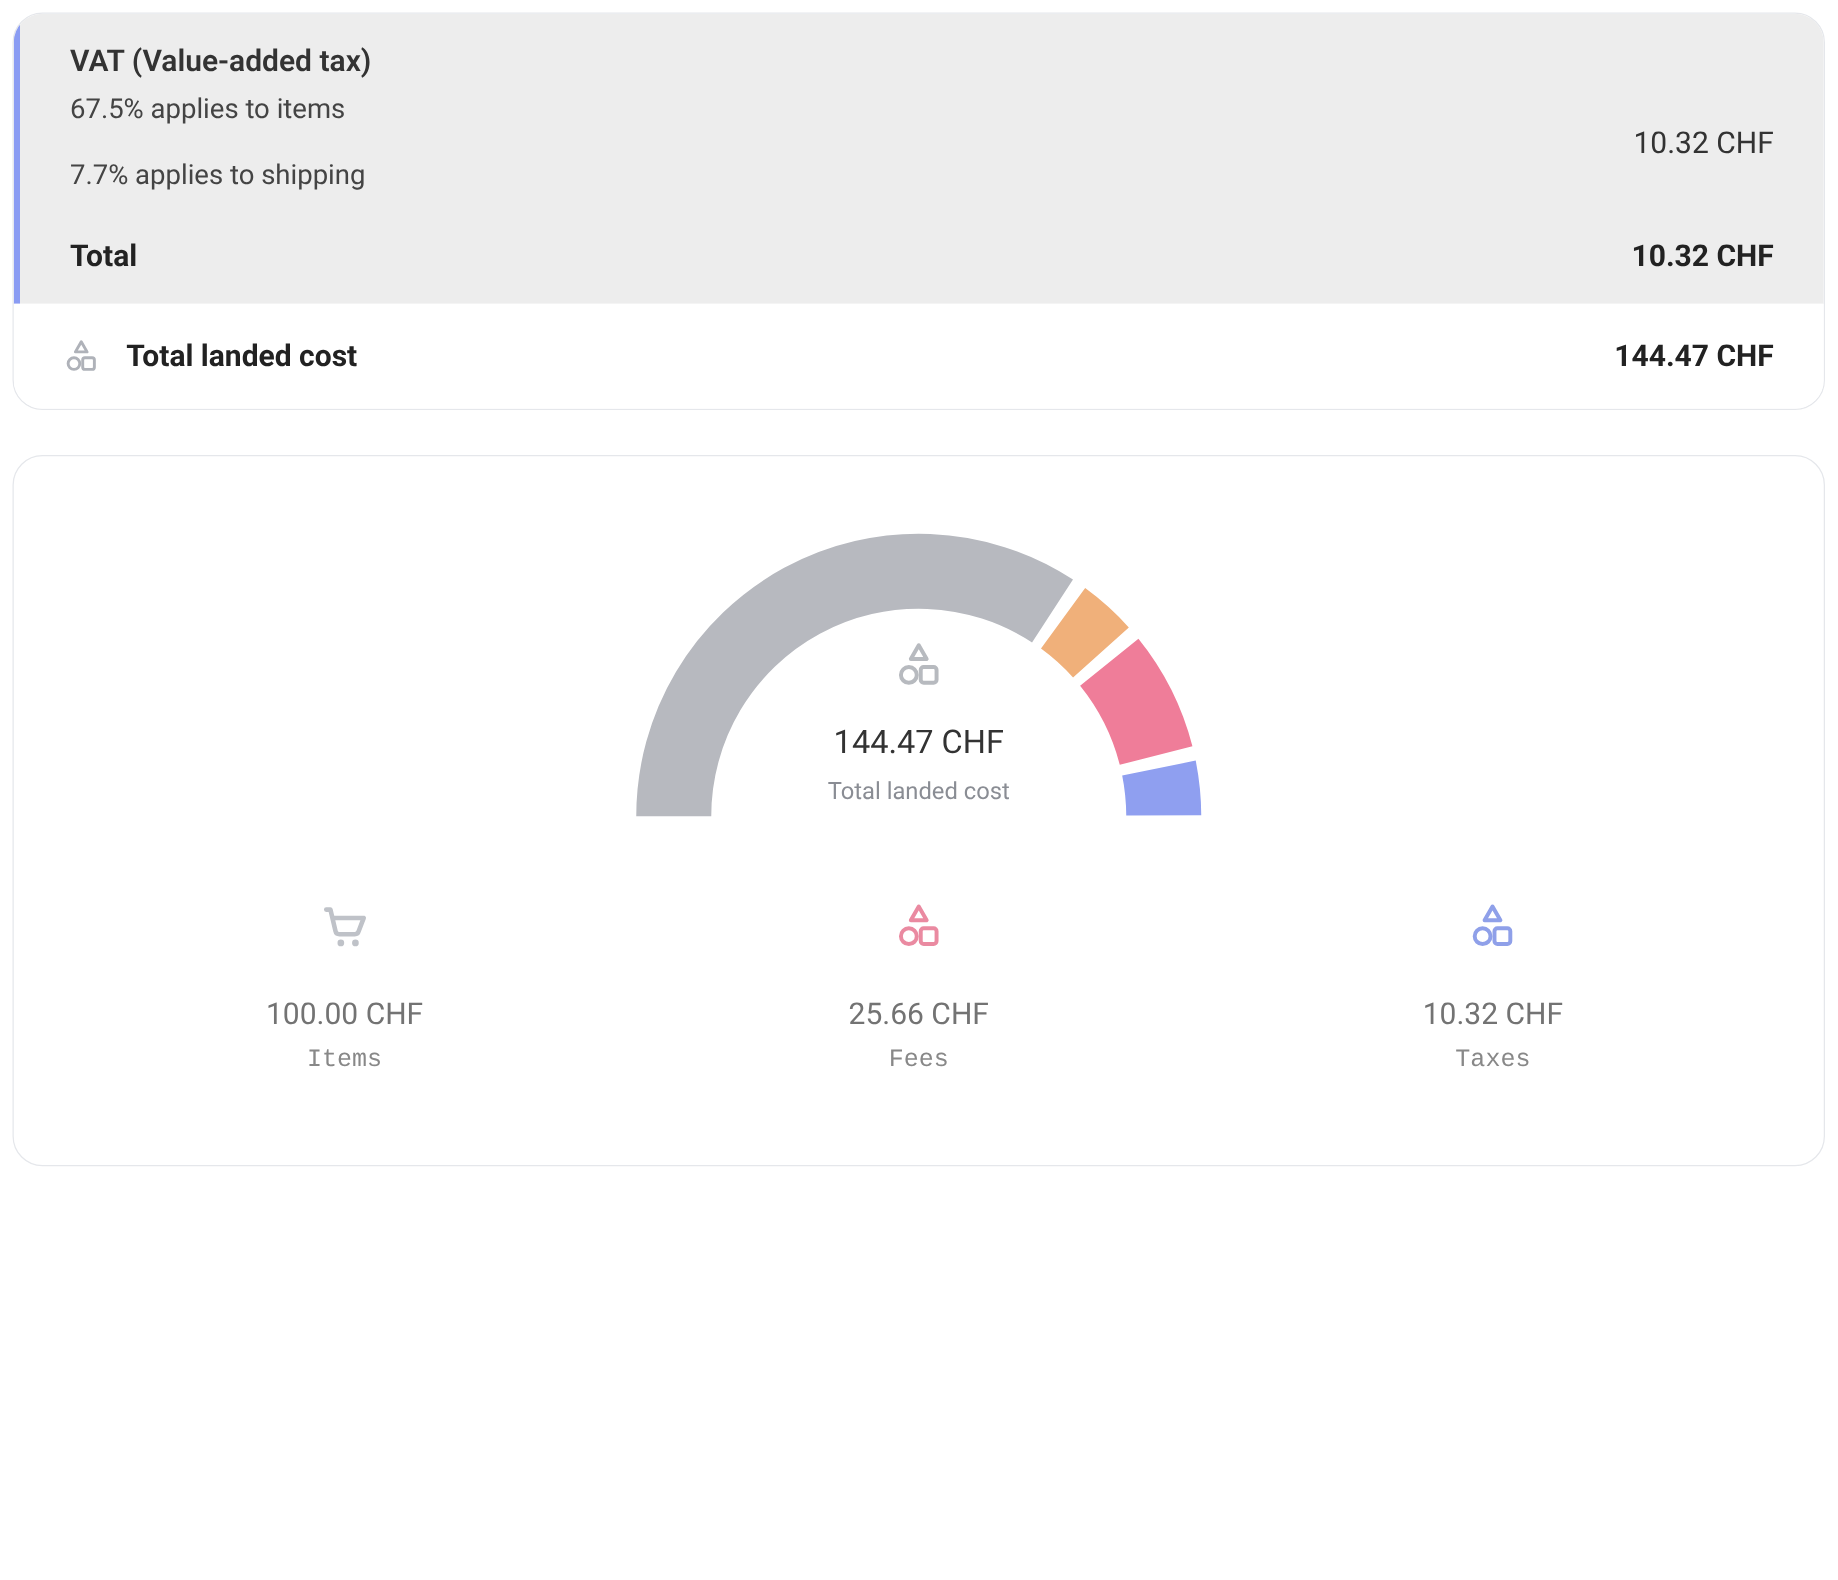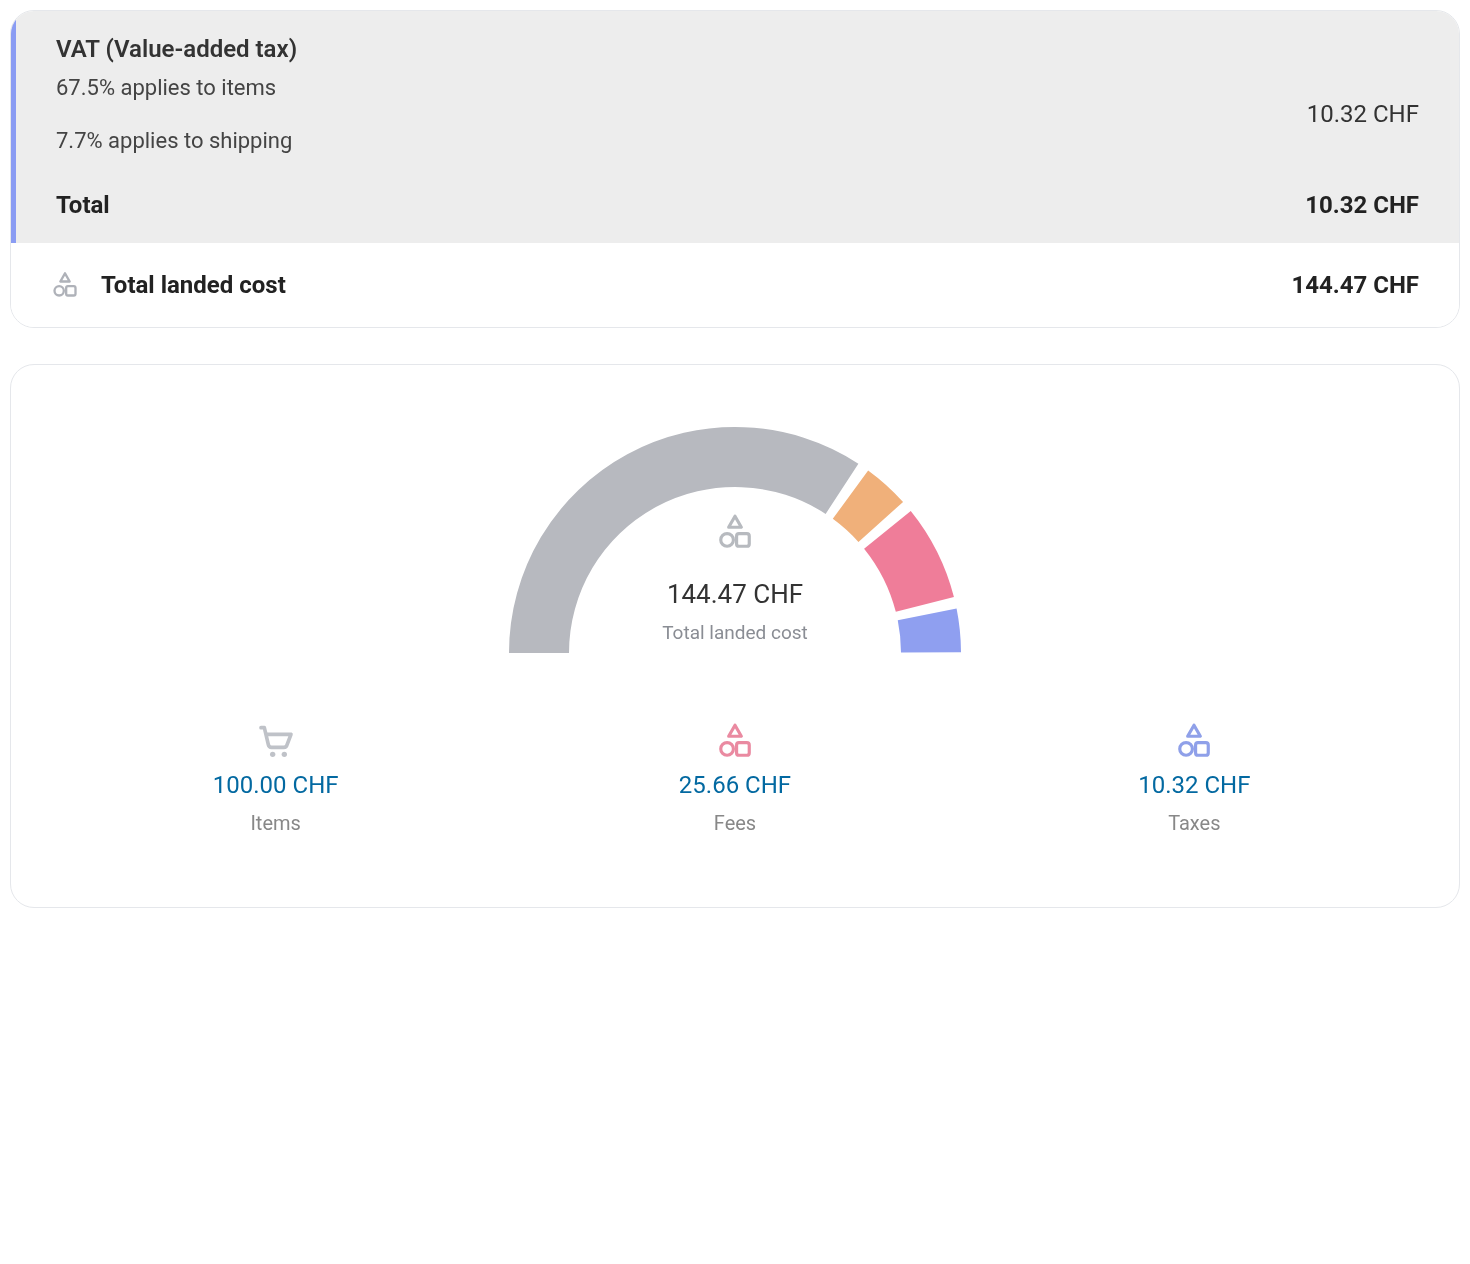--- a/index.html
+++ b/index.html
@@ -101,22 +101,22 @@
   gap: 10px;
 }
 .bd-item {
   width: 20%;
   display: flex;
   flex-direction: column;
   align-items: center;
   gap: 10px;
 }
 .bd-icon { width: 40px; height: 40px; display: flex; align-items: center; justify-content: center; }
-.bd-value { font-size: 24px; color: #0369a1; }
-.bd-label { font-size: 20px; color: #888; margin-top: 2px; }
+.bd-value { font-size: 24px; color: #737373; margin-top: 26px; }
+.bd-label { font-size: 20px; color: #888; margin-top: 2px; font-family: Liberation Mono, monospace; }
 
 .cart-icon { color: #bfc2c8; }
 .cube-icon { color: #e6a06a; }
 .shapes-green { color: #8fd6cc; }
 .shapes-pink { color: #ea8aa1; }
 .shapes-violet { color: #8fa0e9; }
 </style>
 </head>
 <body>
 

